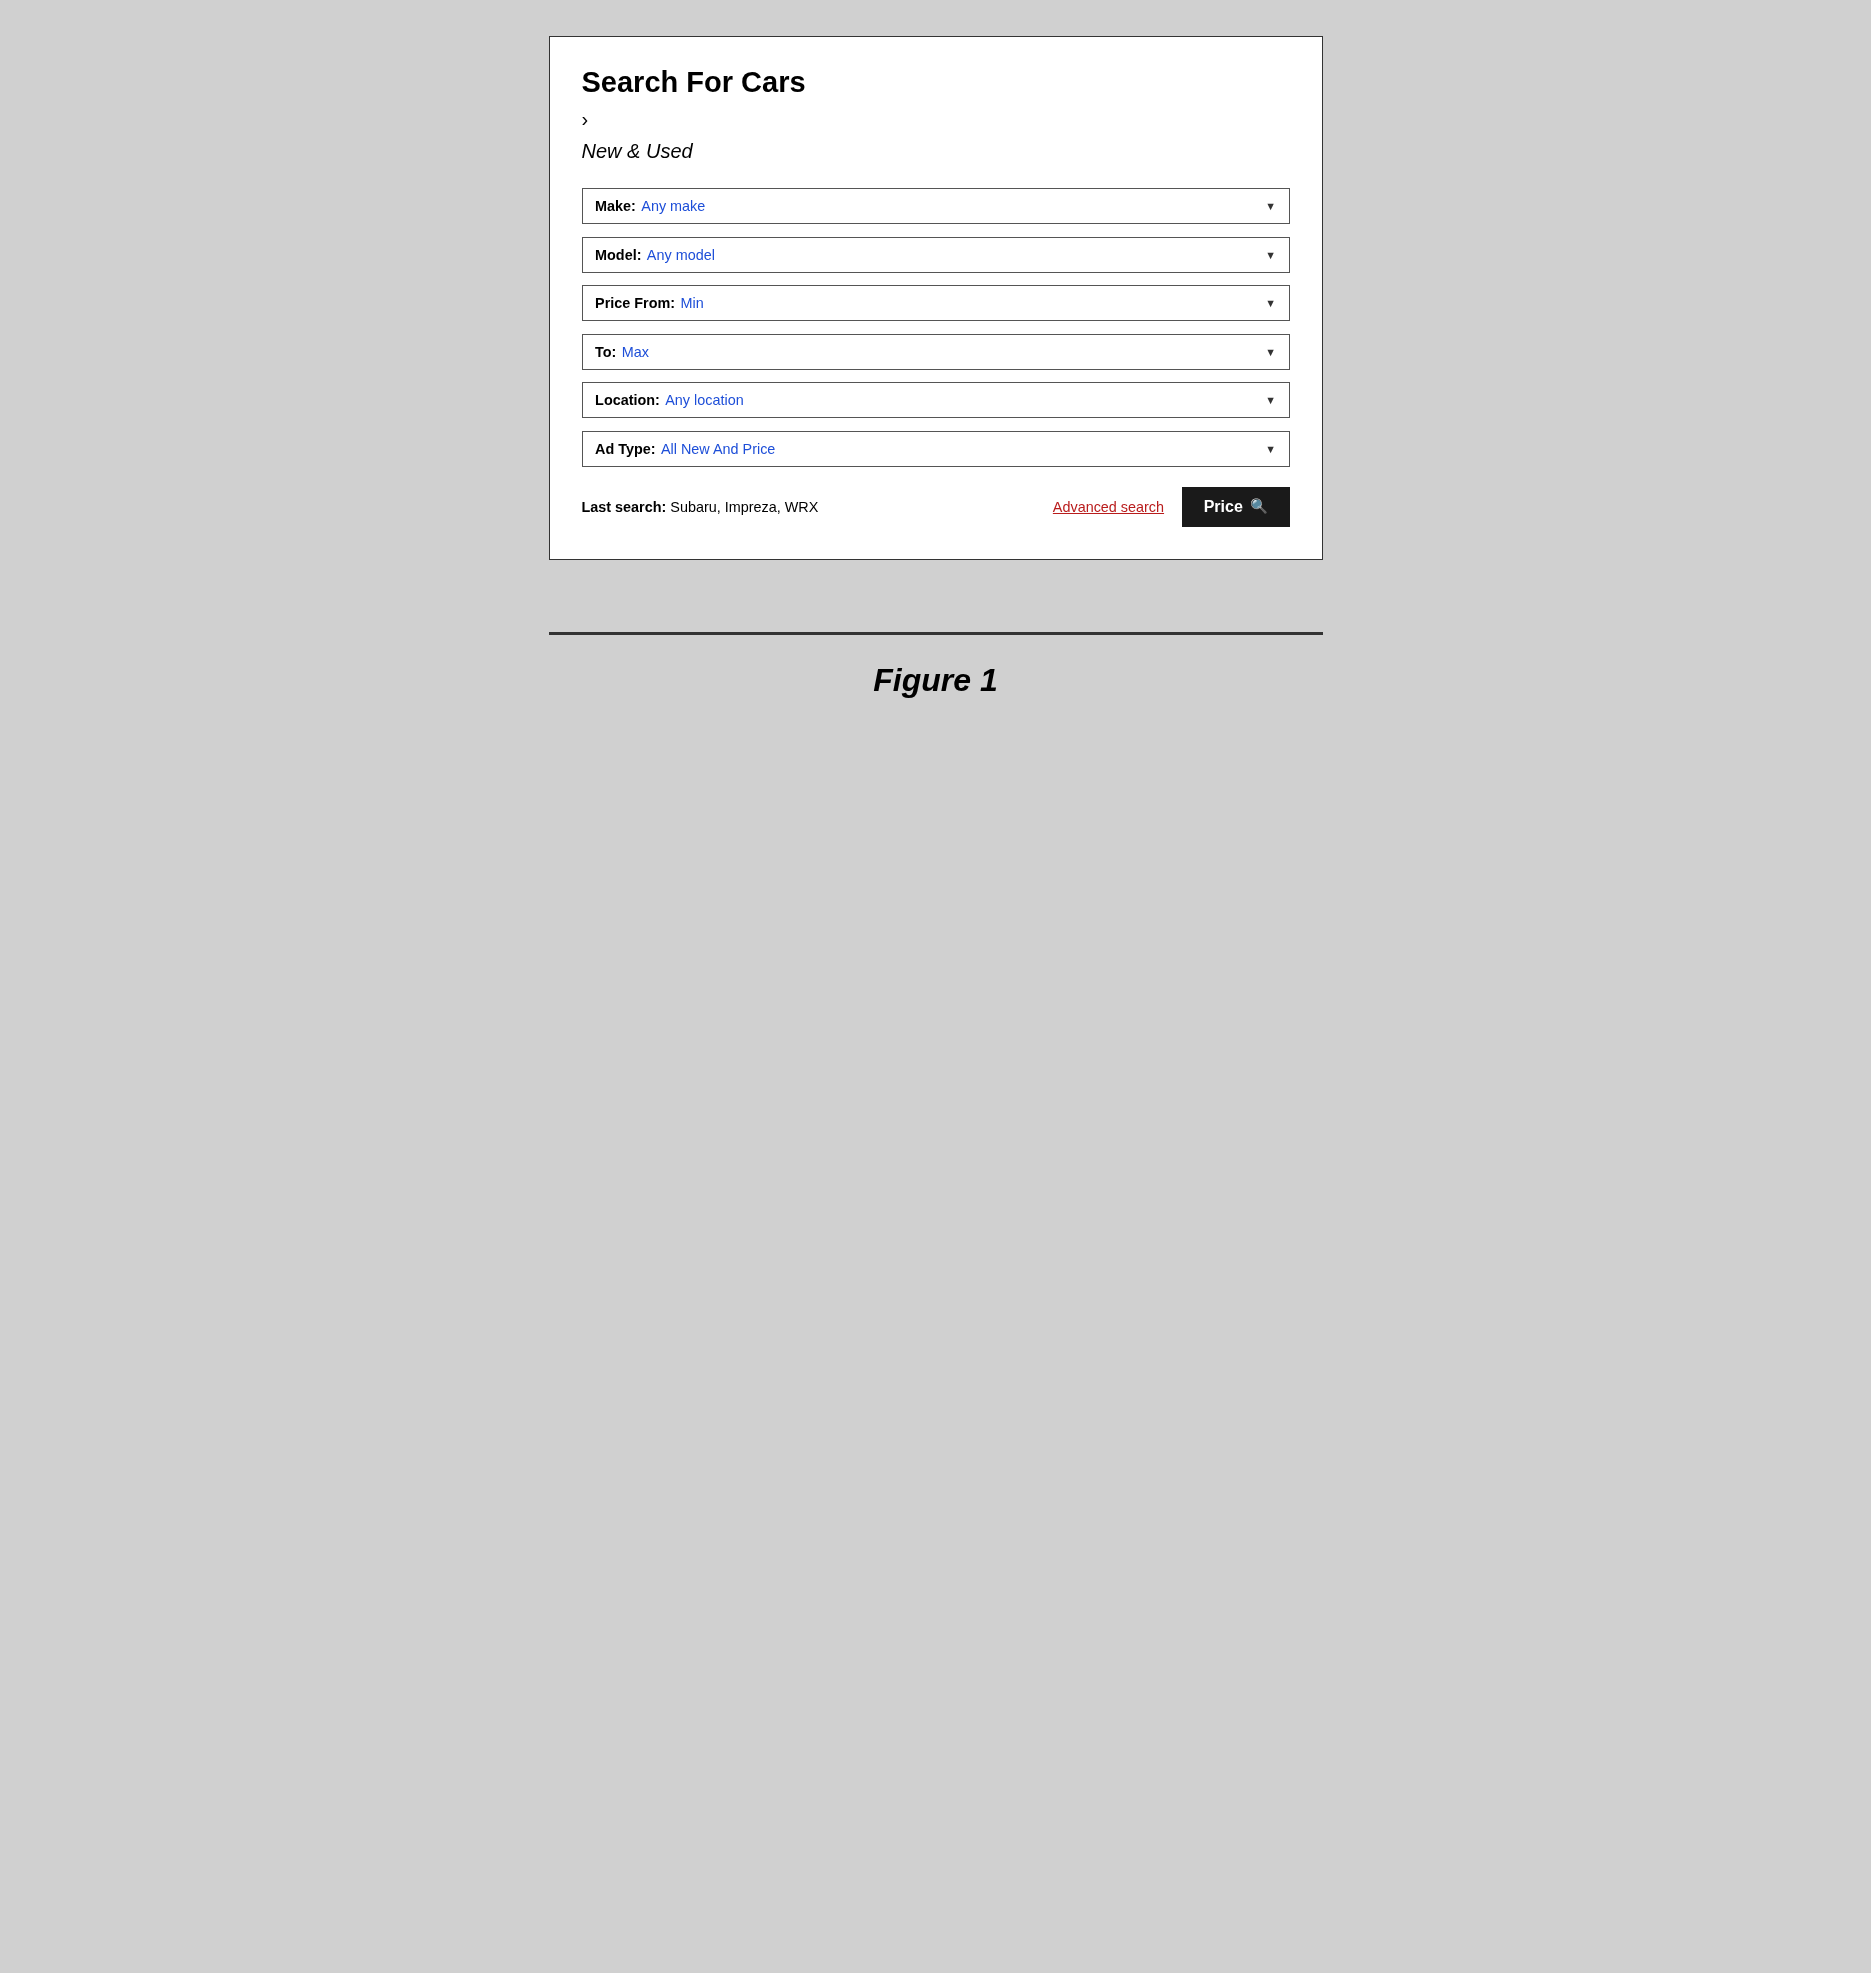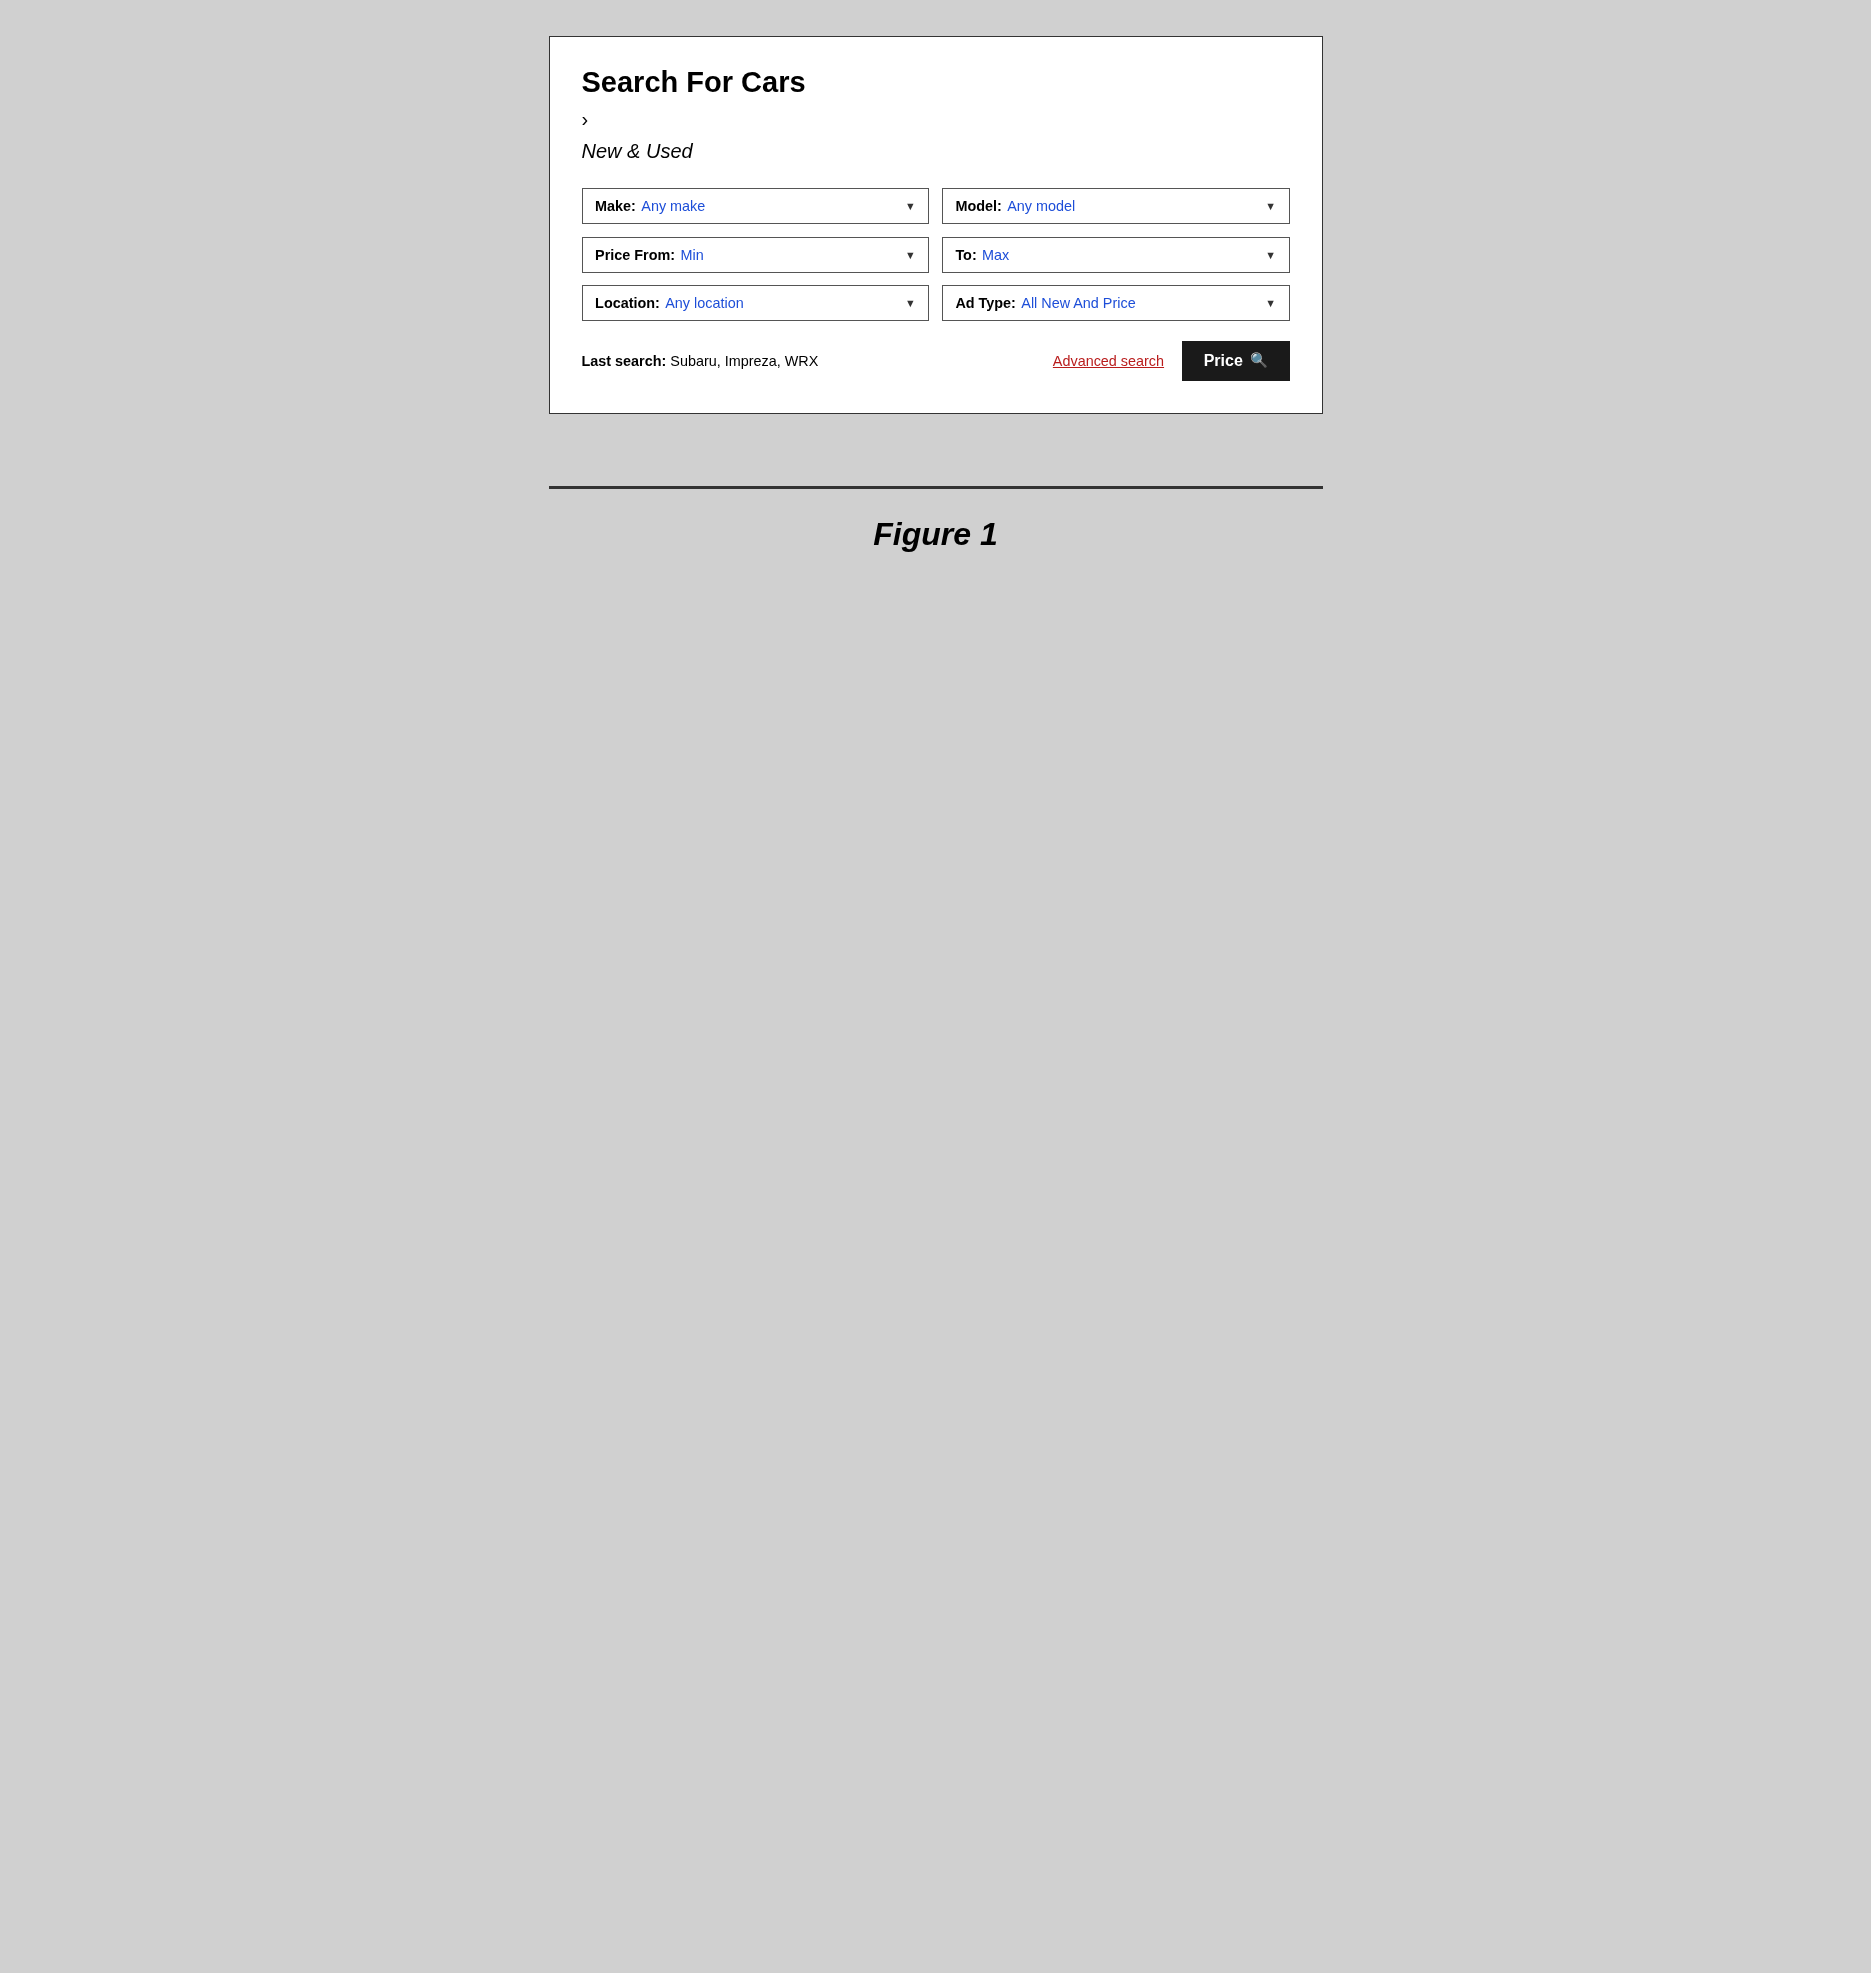--- a/index.html
+++ b/index.html
@@ -94,20 +94,21 @@
     
     .form-grid {
       display: flex;
       flex-direction: column;
       gap: 12.6px;
     }
 
     .form-row {
       display: flex;
       gap: 12.6px;
+      flex-direction: column;
     }
 
     .form-field {
       flex: 1;
       border: 1.8px solid #555;
       padding: 9px 12.6px;
       display: flex;
       align-items: center;
       justify-content: space-between;
       background: #fff;

